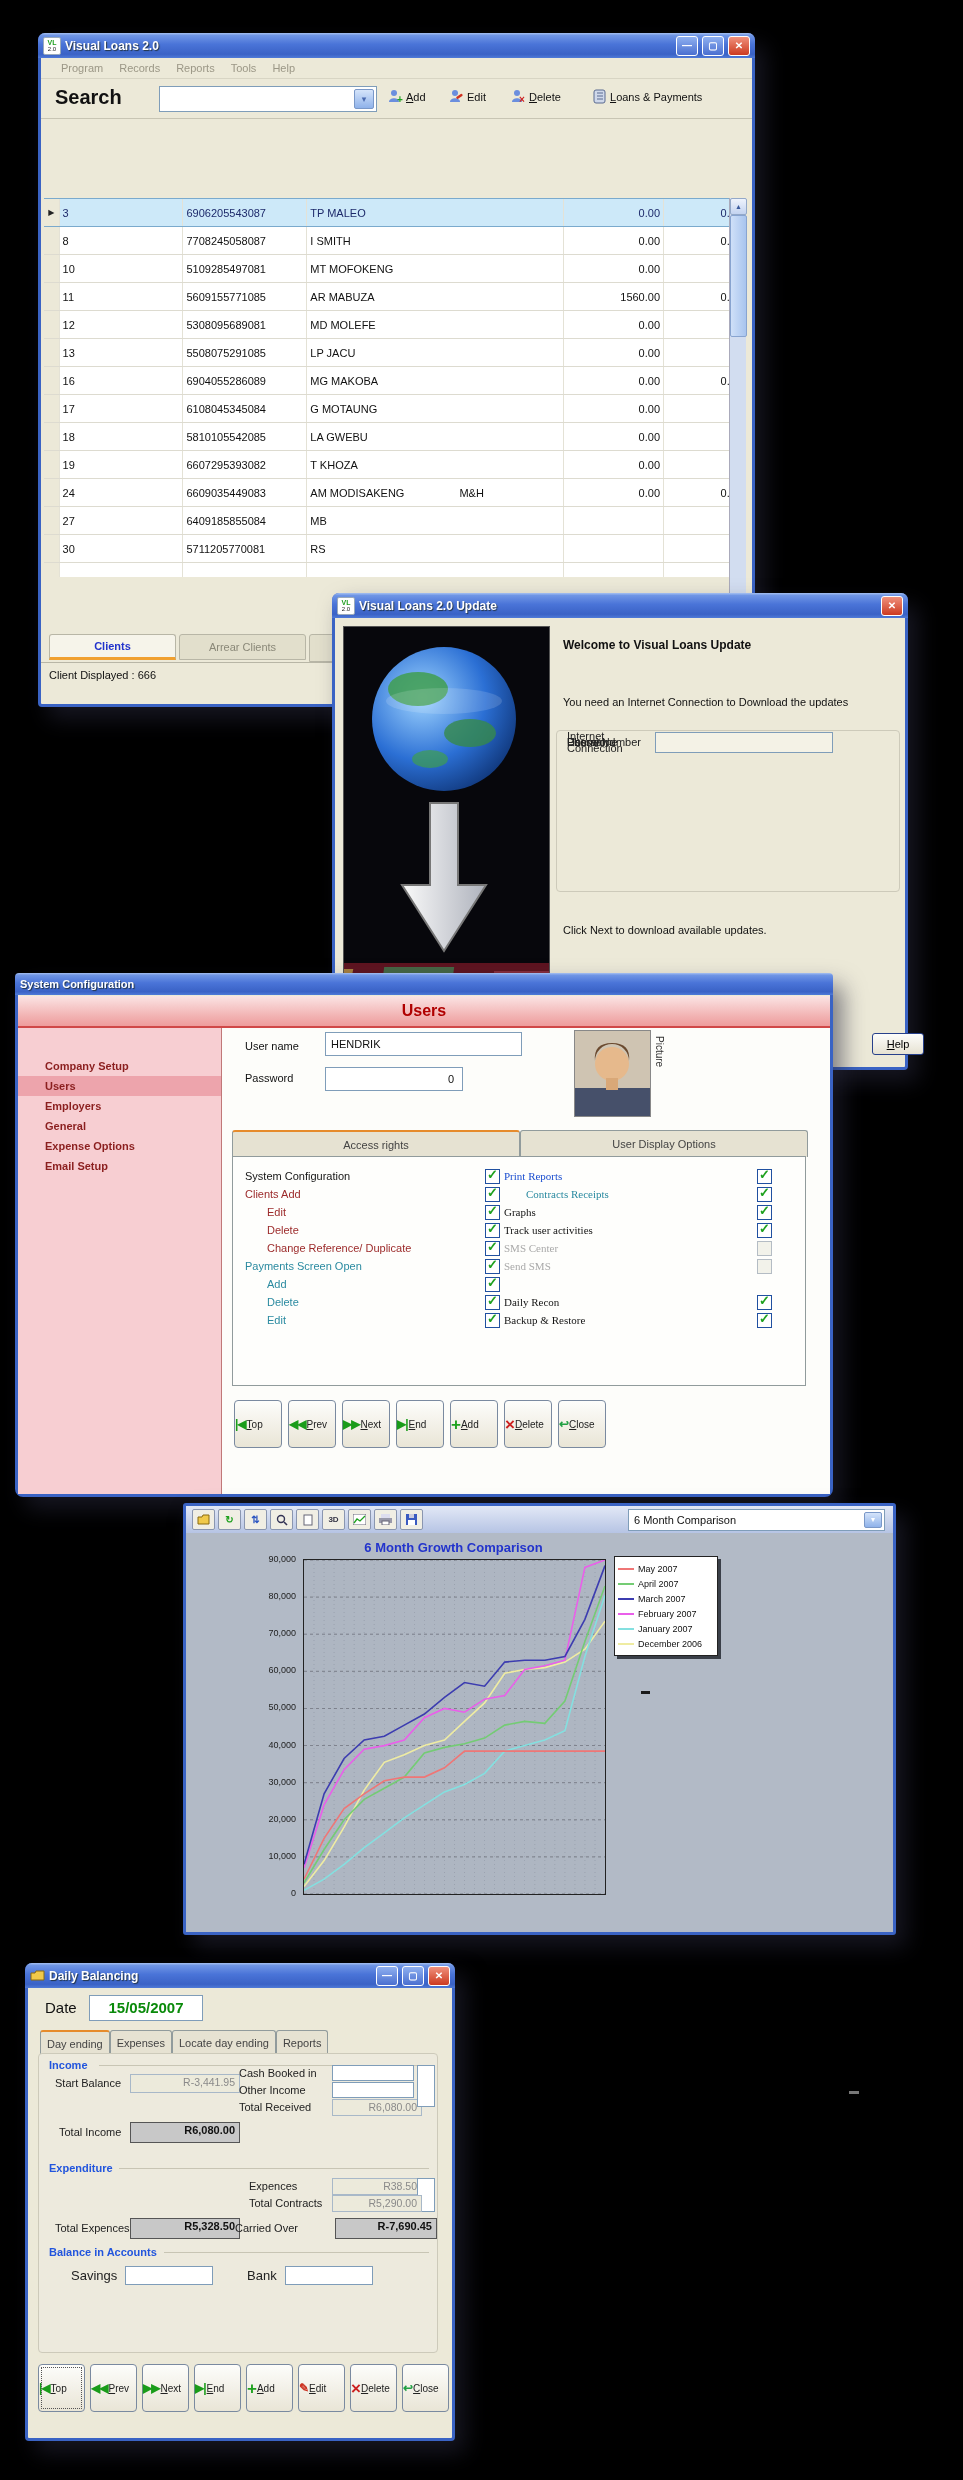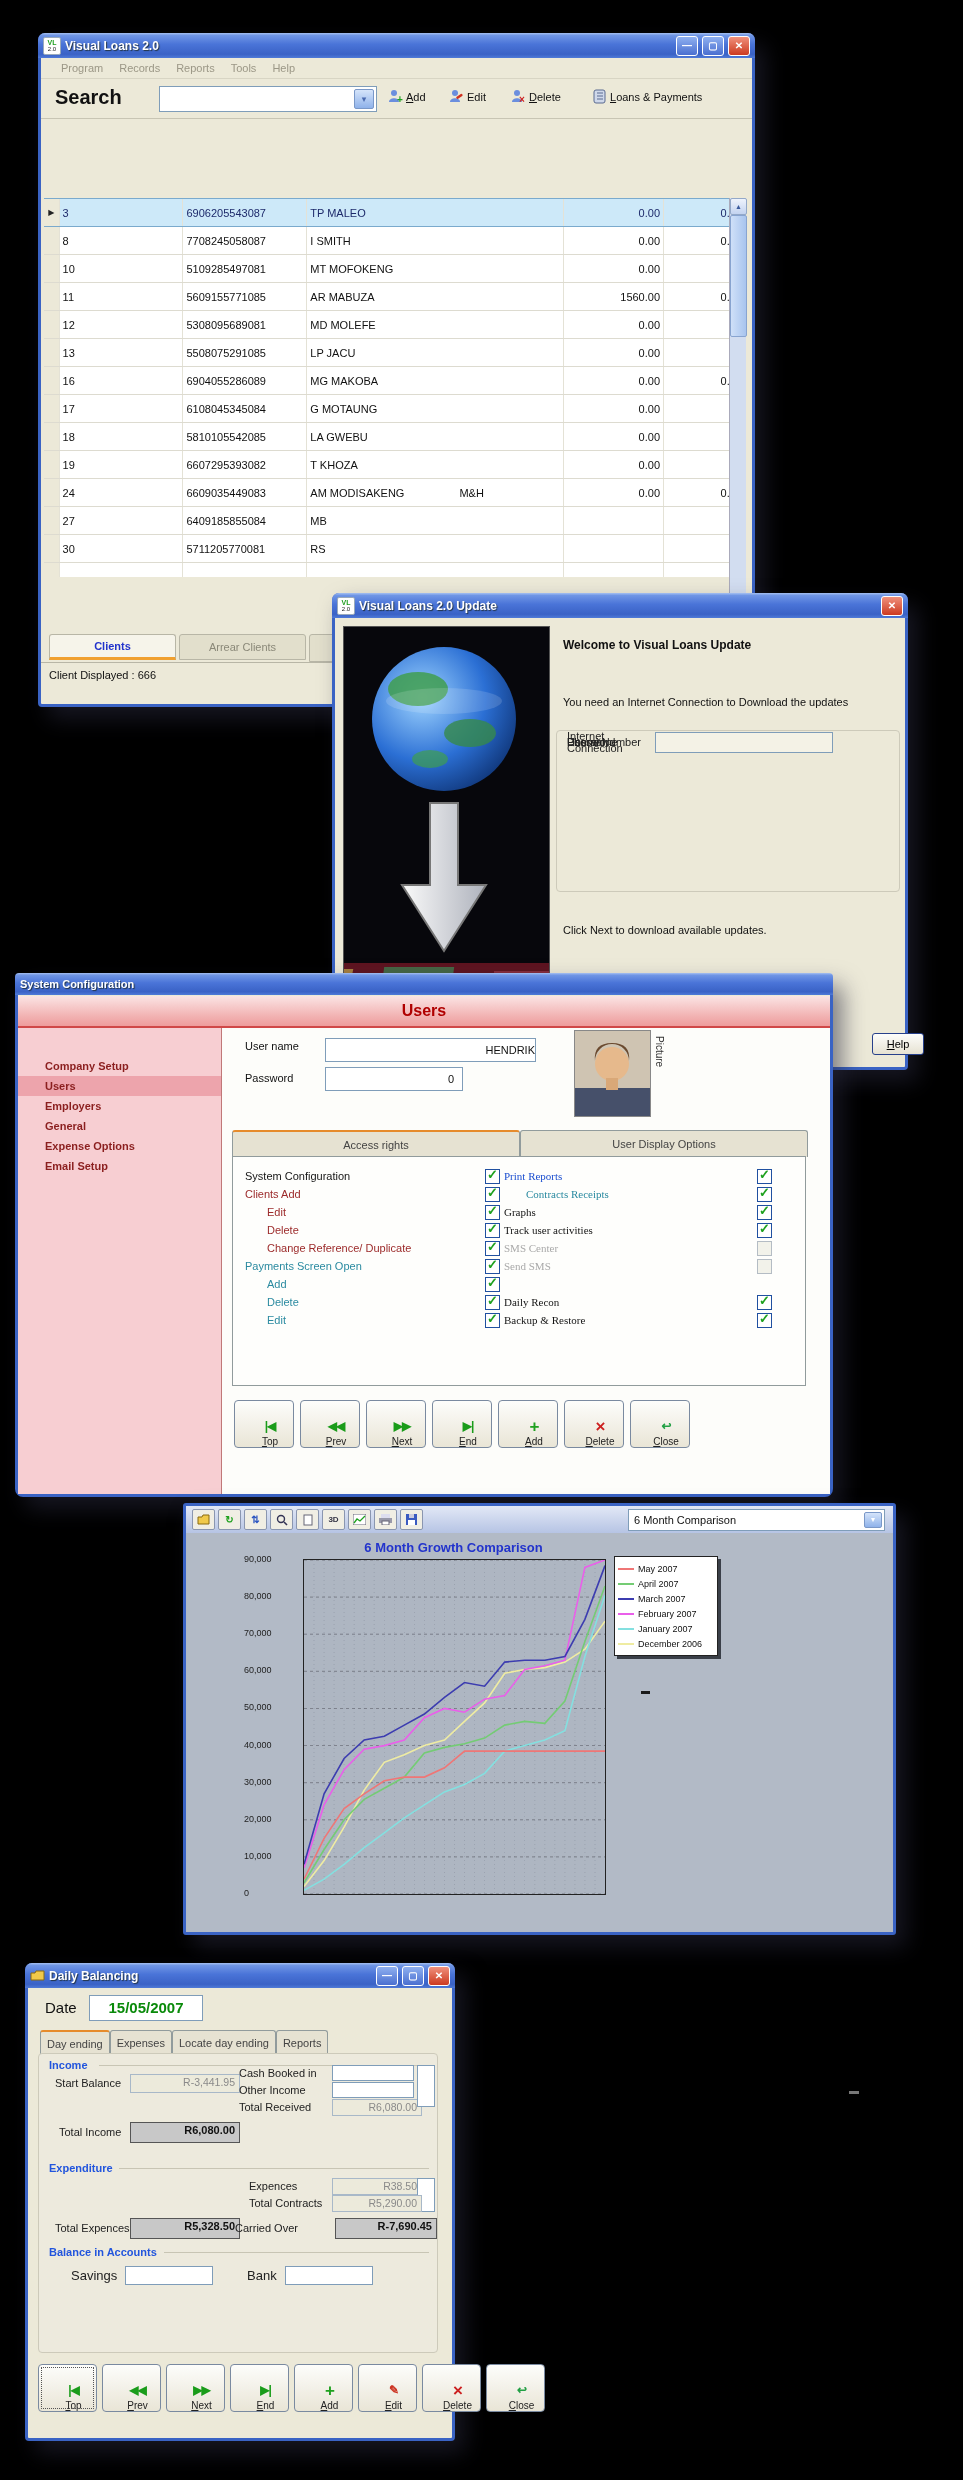--- a/index.html
+++ b/index.html
@@ -59,21 +59,21 @@
   .chkrow{height:18px;display:flex;align-items:center;font-size:11px;}
   .chkrow .lbl{flex:1;}
   .chk{width:13px;height:13px;border:1px solid #2050a0;background:#fff;position:relative;flex:none;}
   .chk.checked::after{content:"✓";position:absolute;left:1px;top:-3px;color:#1fa11f;font-weight:bold;font-size:13px;}
   .chk.dis{border-color:#b4bcc4;background:#f2f2ea;}
   .i1 .lbl{margin-left:22px;}
   .c-black{color:#151515;} .c-maroon{color:#9c2a2a;} .c-teal{color:#2a8aa0;} .c-blue{color:#1c4fd0;} .c-gray{color:#a9a9a9;}
   .sp{visibility:hidden;}
   
   .nav-btn{width:46px;height:46px;border:1px solid #7a8aa0;border-radius:4px;background:linear-gradient(180deg,#fdfdfb,#e9e5d6);
-    display:flex;flex-direction:column;align-items:center;justify-content:flex-end;gap:1px;flex:none;padding-left:12px;}
+    display:flex;flex-direction:row;align-items:center;justify-content:flex-start;gap:1px;flex:none;}
   .nav-btn .glyph{height:17px;font-size:12px;font-weight:bold;letter-spacing:-1px;line-height:17px;}
   .nav-btn .nlabel{font-size:10px;color:#222;}
   .nav-btn.focus{outline:1px dotted #555;outline-offset:-4px;}
   .c-first .glyph::before{content:"|◀";color:#1a9c1a;}
   .c-prev  .glyph::before{content:"◀◀";color:#1a9c1a;}
   .c-next  .glyph::before{content:"▶▶";color:#1a9c1a;}
   .c-last  .glyph::before{content:"▶|";color:#1a9c1a;}
   .c-add   .glyph::before{content:"+";color:#1fa11f;font-size:17px;}
   .c-edit  .glyph::before{content:"✎";color:#cc3322;}
   .c-delete .glyph::before{content:"×";color:#cc2020;font-size:17px;}
@@ -89,21 +89,21 @@
   .fld.c-combo{background:#fff;}
   .fld.c-combo .val{background:#316ac5;color:#fff;}
   .fld.c-combo .arr{display:flex;width:16px;height:15px;align-items:center;justify-content:center;
      background:linear-gradient(180deg,#cfe0f8,#8fb2ea);border:1px solid #7a98c8;border-radius:2px;color:#fff;font-size:8px;}
   .fld.c-readonly .val{color:#9a9a9a;}
   
   .gh{stroke:#4a4a55;stroke-dasharray:3 3;stroke-width:.7;opacity:.75;}
   .gv{stroke:#7d8494;stroke-dasharray:1 3;stroke-width:.6;opacity:.7;}
   .legend-row{display:flex;align-items:center;gap:4px;height:15px;}
   .legend-swatch{width:16px;height:2px;flex:none;}
-  .ylabels{display:flex;flex-direction:column;justify-content:space-between;align-items:flex-start;font-size:9px;color:#222;}
+  .ylabels{display:flex;flex-direction:column;justify-content:space-between;align-items:flex-end;font-size:9px;color:#222;}
   .icon-btn{width:21px;height:19px;border:1px solid #8a96b0;border-radius:2px;background:#f0eee4;
     display:flex;align-items:center;justify-content:center;font-size:10px;}
   
   .blue-h{color:#2255dd;font-size:11px;font-weight:bold;}
   .dlbl{font-size:11px;color:#222;white-space:nowrap;}
   .abs{position:absolute;}
 </style>
 </head>
 <body>
 
@@ -474,21 +474,21 @@
             <span>Expense Options</span>
           </div>
 
           <div style="height:20px;display:flex;align-items:center;padding-left:27px;font-weight:bold;color:#8b1f1f;">
             <span>Email Setup</span>
           </div>
         </div>
     </div>
     <div class="abs" style="left:204px;top:52px;right:0;bottom:0;background:#fdfdfa;">
       <div class="abs" style="left:23px;top:12px;">User name</div>
-      <div class="abs inp" style="left:103px;top:10px;width:190px;height:22px;line-height:22px;padding-left:19px;text-align:right;">HENDRIK</div>
+      <div class="abs inp" style="left:103px;top:4px;width:190px;height:22px;line-height:22px;padding-left:5px;">HENDRIK</div>
       <div class="abs" style="left:23px;top:44px;">Password</div>
       <div class="abs inp" style="left:103px;top:39px;width:128px;height:22px;line-height:22px;text-align:right;padding-right:8px;">0</div>
       <div class="abs" style="left:352px;top:2px;width:75px;height:85px;border:1px solid #888;">
         <svg width="75" height="85" viewBox="0 0 75 85">
           <rect width="75" height="85" fill="#cfc4b2"></rect>
           <rect y="57" width="75" height="28" fill="#46506a"></rect>
           <circle cx="37" cy="33" r="17" fill="#e6b98c"></circle>
           <path d="M20 30 a17 17 0 0 1 34 0 q2 -18 -17 -18 q-19 0 -17 18" fill="#6b4a2f"></path>
           <rect x="31" y="47" width="12" height="12" fill="#d9a878"></rect>
         </svg>

